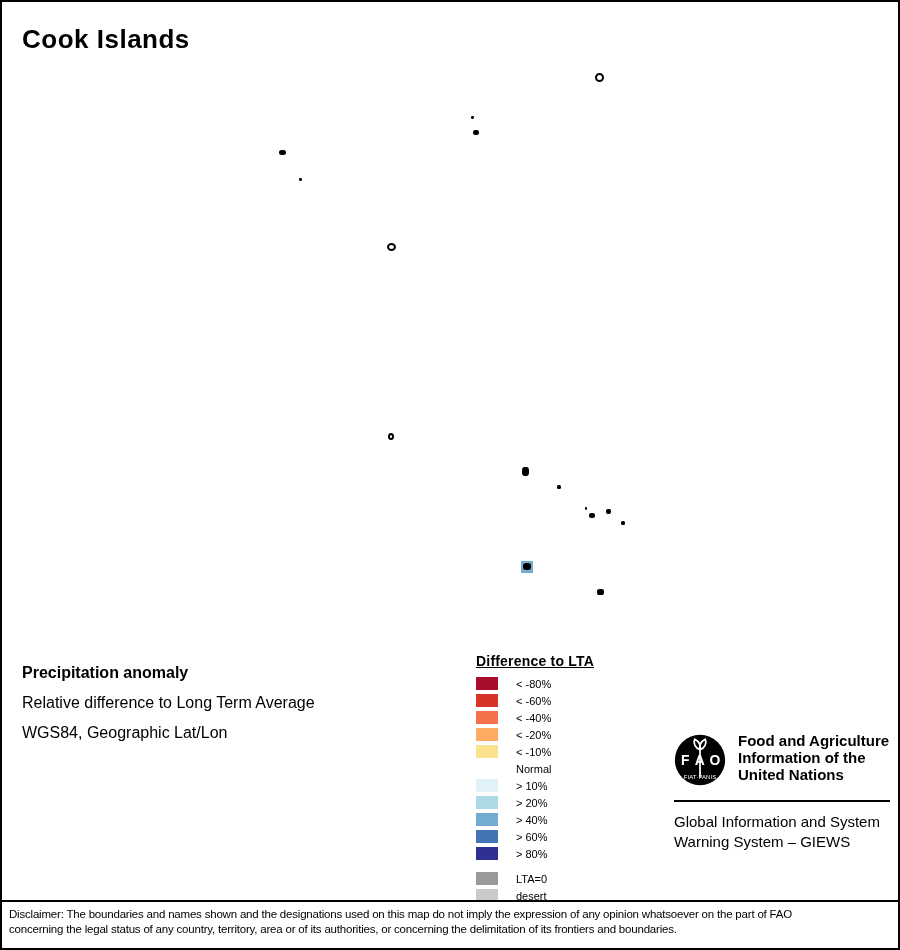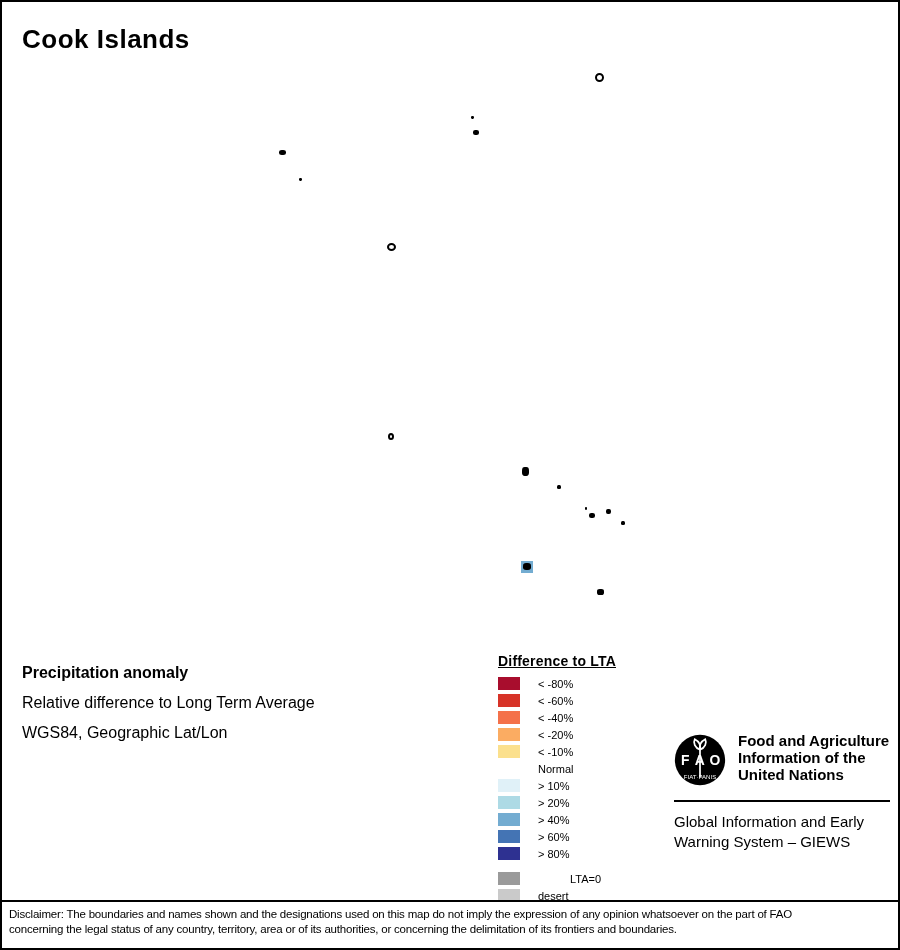--- a/index.html
+++ b/index.html
@@ -23,27 +23,27 @@
   .island { position:absolute; }
   .island.blob { background:#000000; border-radius:38%; }
   .island.ring { background:#ffffff; border:2px solid #000000; border-radius:50%; }
   .anomaly-cell { position:absolute; }
   
   .map-frame-line { position:absolute; left:0; top:898px; width:896px; height:2px; background:#000000; }
   
   .info-block { position:absolute; left:20px; top:656px; font-size:16px; line-height:30px; }
   .info-block .heading { font-weight:bold; }
   
-  .legend { position:absolute; left:496px; top:651px; }
+  .legend { position:absolute; left:474px; top:651px; }
   .legend-title {
     font-size:14px; font-weight:bold; text-decoration:underline;
     margin-bottom:8px; letter-spacing:0.2px;
   }
   .legend-row { display:flex; align-items:center; height:13px; margin-bottom:4px;text-align:right; }
-  .legend-row.gap { margin-top:12px;gap:32px; }
+  .legend-row.gap { margin-top:12px; }
   .swatch { display:inline-block; width:22px; height:13px; flex:0 0 22px; }
   .legend-label { margin-left:18px; font-size:11px; white-space:nowrap; }
   
   .fao-block { position:absolute; left:672px; top:730px; width:218px; }
   .fao-top { display:flex; align-items:flex-start; }
   .fao-logo { width:52px; height:52px; flex:0 0 52px; margin-top:2px; }
   .fao-org { margin-left:12px; font-size:15px; font-weight:bold; line-height:17px; }
   .fao-org span { display:block; }
   .fao-divider { margin-top:14px; border-top:2px solid #000000; width:216px; }
   .fao-giews { margin-top:10px; font-size:15px; line-height:20px; }
@@ -160,21 +160,21 @@
         <text x="30" y="52" fill="#ffffff" text-anchor="middle" font-family="Liberation Sans, sans-serif" font-size="7">FIAT·PANIS</text>
       </svg>
       <div class="fao-org">
         <span>Food and Agriculture</span>
         <span>Information of the</span>
         <span>United Nations</span>
       </div>
     </div>
     <div class="fao-divider"></div>
     <div class="fao-giews">
-      <span>Global Information and Early</span>
+      <span>Global Information and System</span>
       <span>Warning System – GIEWS</span>
     </div>
   </div>
 
   <div class="map-frame-line"></div>
 
   <div class="disclaimer">
     <div>Disclaimer: The boundaries and names shown and the designations used on this map do not imply the expression of any opinion whatsoever on the part of FAO</div>
     <div>concerning the legal status of any country, territory, area or of its authorities, or concerning the delimitation of its frontiers and boundaries.</div>
   </div>

